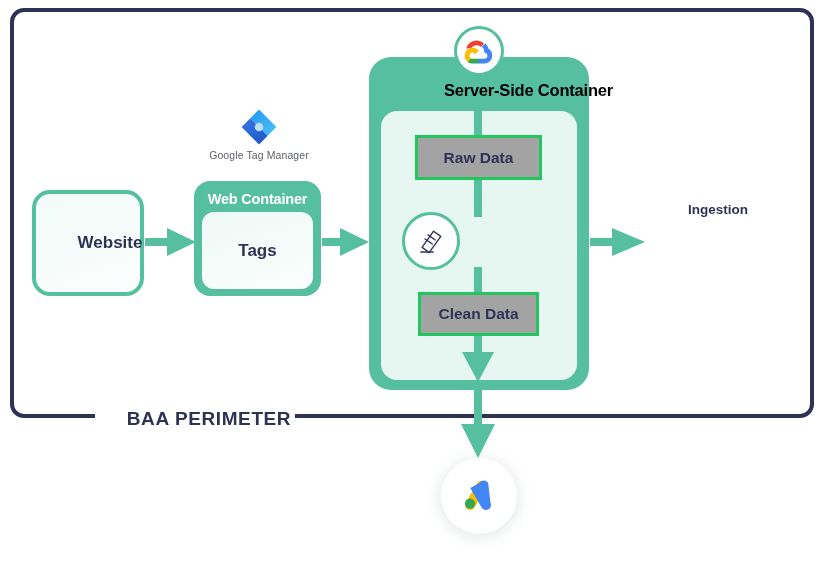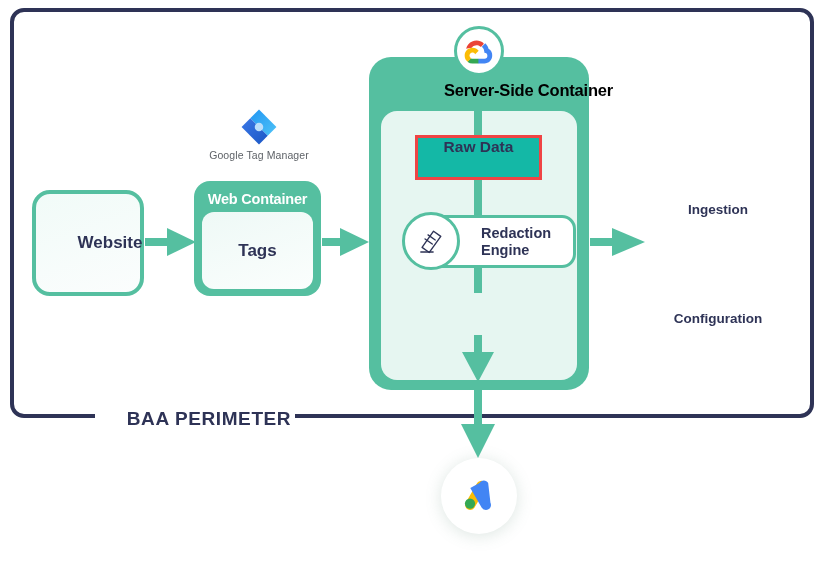--- a/index.html
+++ b/index.html
@@ -180,23 +180,24 @@
     display: flex;
     align-items: center;
     justify-content: center;
     z-index: 5;
   }
 
   
   .step-box {
     position: absolute;
     box-sizing: border-box;
-    background: #14b8a6;
-    border: 3px solid #ef4444;
-    display: flex;
+    background: #a3a3a3;
+    border: 3px solid #22c55e;
+    display: flex;
+    align-items: center;
     justify-content: center;
     color: #2e3356;
     font-weight: bold;
     font-size: 15.5px;
     z-index: 3;
   }
   #raw-data-box {
     left: 415px;
     top: 135px;
     width: 127px;
@@ -388,40 +389,36 @@
       <path d="M38.3 20.46c-.83-3.05-2.53-5.8-4.9-7.9l-5.05 5.05a10.1 10.1 0 0 1 3.72 8.02v.9a4.5 4.5 0 0 1 0 9h-9l-.88.92v5.4l.88.85h9c6.45.05 11.7-5.08 11.75-11.52a11.6 11.6 0 0 0-5.52-10.72z" fill="#4285f4"></path>
       <path d="M14.1 42.7h9v-7.2h-9c-.62 0-1.22-.14-1.78-.4l-1.27.4-3.63 3.6-.32 1.22A11.5 11.5 0 0 0 14.1 42.7z" fill="#34a853"></path>
       <path d="M14.1 19.2C7.66 19.24 2.46 24.5 2.5 30.95a11.6 11.6 0 0 0 4.6 9.18l5.22-5.22a4.5 4.5 0 1 1 5.95-5.95l5.22-5.22a11.55 11.55 0 0 0-9.39-4.54z" fill="#fbbc05"></path>
     </svg>
   </div>
 
   <div class="step-box" id="raw-data-box">
     <span>Raw Data</span>
   </div>
 
-  <div id="redaction-box">
-    <div class="red-label">
-      <div>Redaction</div>
-      <div>Engine</div>
-    </div>
-  </div>
   <div id="redaction-icon">
     <svg viewBox="0 0 40 40" width="34" height="34" aria-hidden="true">
       <g fill="none" stroke="#2e3356" stroke-width="1.6" stroke-linejoin="round" stroke-linecap="round">
         <path d="M9.5 27.5 L23 8.5 L31.5 14.5 L18 33.5 Z" fill="#ffffff"></path>
         <path d="M16.5 12.8 L25 18.8"></path>
         <path d="M13 17.6 L21.5 23.6"></path>
         <path d="M8 33 L22.5 33"></path>
       </g>
     </svg>
   </div>
 
+  <div class="step-box" id="clean-data-box">
+    <span>Clean Data</span>
+  </div>
 
   <div class="side-caption" id="ingestion-caption">Ingestion</div>
-  <div class="side-caption" id="configuration-caption">Configuration</div>
 
   <svg class="svg-layer above" viewBox="0 0 824 586">
     <g>
       <rect x="474" y="390" width="8" height="38" fill="#55bfa0"></rect>
       <polygon points="461,424 495,424 478,458" fill="#55bfa0"></polygon>
     </g>
   </svg>
 
   <div id="gads-badge">
     <div>

